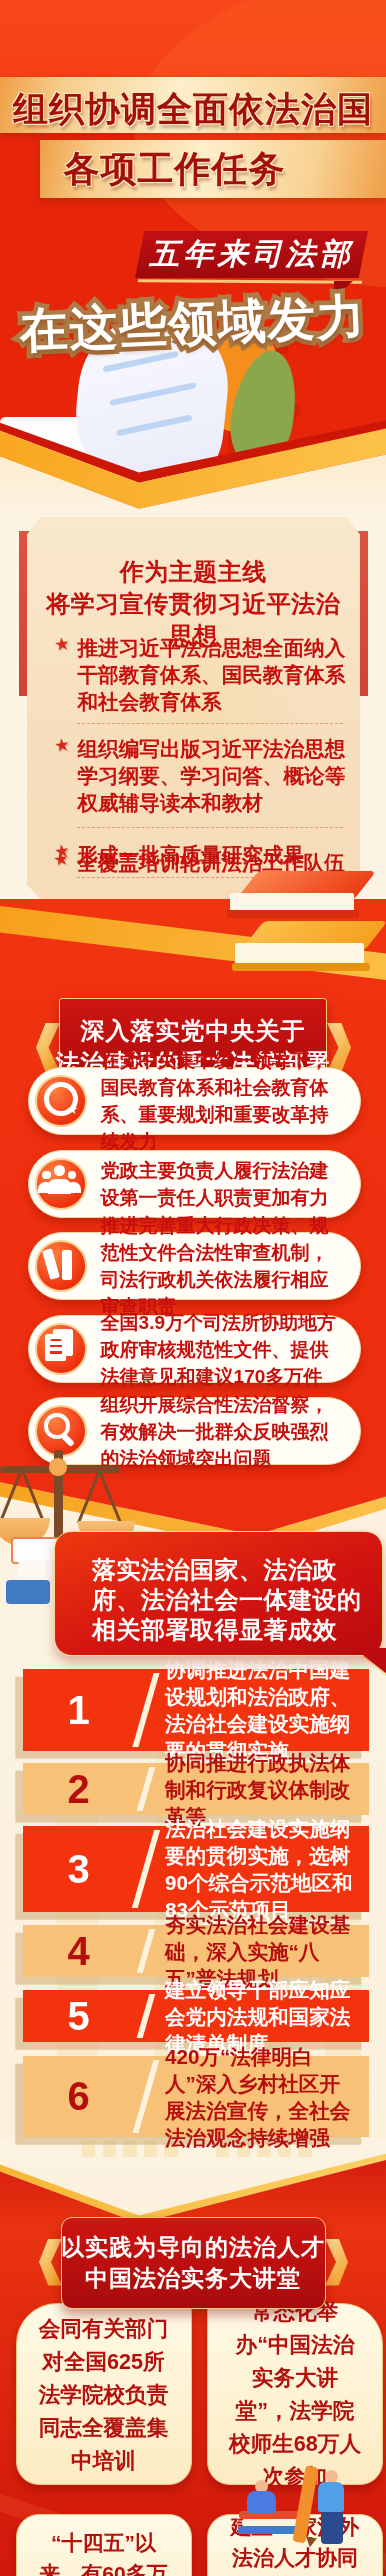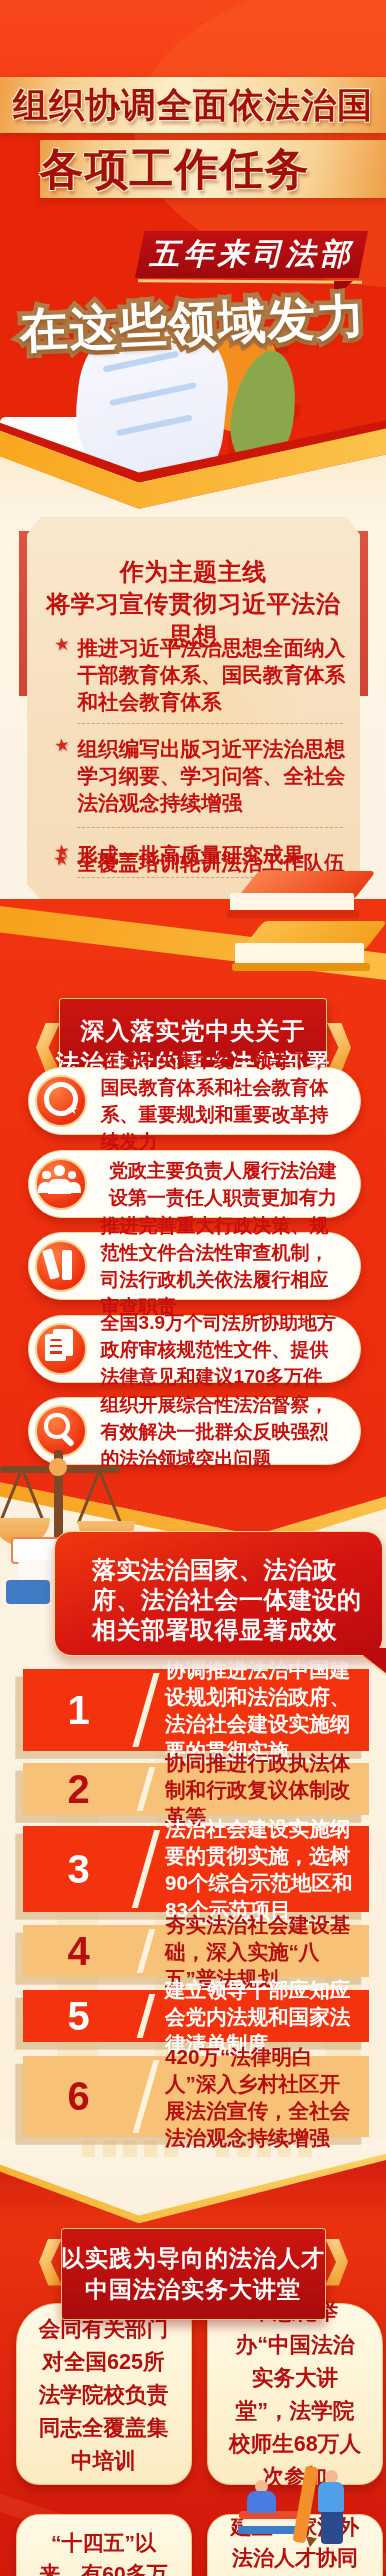--- a/index.html
+++ b/index.html
@@ -152,25 +152,25 @@
       </div>
     </div>
 
     <div class="abs tband" style="top:407px;height:113px;">
       <div class="poly" style="clip-path:polygon(0 14%,36% 58%,100% 12%,100% 19%,36% 67%,0 21%);background:#CC1608;"></div>
       <div class="poly" style="clip-path:polygon(0 21%,36% 67%,100% 19%,100% 42%,36% 90%,0 44%);background:linear-gradient(100deg,#F9A61F,#FBC34C);"></div>
       <div class="poly" style="clip-path:polygon(0 44%,36% 90%,100% 42%,100% 100%,0 100%);background:linear-gradient(180deg,#FBE7BF,#FDF4E4);"></div>
     </div>
   </div>
 
-  <div class="abs gold-banner" style="left:0;top:77px;width:386px;height:56px;">
+  <div class="abs gold-banner" style="left:0;top:77px;width:386px;height:56px;align-items:flex-end;">
     <span class="t" style="font-size:35px;">组织协调全面依法治国</span>
   </div>
   <div class="abs gold-banner" style="left:40px;top:140px;width:346px;height:58px;padding-right:0;">
-    <span class="t" style="font-size:44px;margin-right:77px;">各项工作任务</span>
+    <span class="t" style="font-size:36px;margin-right:77px;">各项工作任务</span>
   </div>
 
   <div class="abs ribbon" style="left:135px;top:231px;width:233px;height:47px;font-style:italic;">
     <span class="t">五年来司法部</span>
   </div>
   <div class="abs ribbon-under" style="left:138px;top:280px;width:224px;height:2.6px;transform:rotate(.4deg);"></div>
   <div class="abs ribbon-tail" style="left:334px;top:281px;"></div>
 
   <div class="abs headline" style="left:0;top:292px;width:386px;">
     <span class="t" data-stroke="" data-text="在这些领域发力">在这些领域发力</span>
@@ -187,21 +187,21 @@
       <div>将学习宣传贯彻习近平法治思想</div>
     </div>
 
     <div class="abs bullet" style="left:18.5px;top:117px;width:302px;">
       <span class="star">★</span>
       <span class="bt">推进习近平法治思想全面纳入干部教育体系、国民教育体系和社会教育体系</span>
     </div>
     <div class="abs dash-div" style="left:50px;top:206px;width:266px;"></div>
     <div class="abs bullet" style="left:18.5px;top:197px;width:302px;margin-top:20.6px;">
       <span class="star">★</span>
-      <span class="bt">组织编写出版习近平法治思想学习纲要、学习问答、全社会法治观念持续增强</span>
+      <span class="bt">组织编写出版习近平法治思想学习纲要、学习问答、概论等权威辅导读本和教材</span>
     </div>
     <div class="abs dash-div" style="left:50px;top:310px;width:266px;"></div>
     <div class="abs bullet" style="left:18.5px;top:324px;width:302px;">
       <span class="star">★</span>
       <span class="bt">形成一批高质量研究成果</span>
     </div>
     <div class="abs dash-div" style="left:50px;top:346px;width:266px;margin-top:14.4px;"></div>
   </div>
 
   <div class="abs bullet" style="left:45px;top:849px;width:302px;">
@@ -231,21 +231,21 @@
     </div>
   </div>
 
   <div class="abs pill" style="left:28px;top:1067px;width:331px;height:66px;z-index:6;">
     <div class="pill-ic">
       <span class="ic-ring"></span>
         <span class="ic-star">★</span>
     </div>
     <div class="txt">在党中央集中统一领导下，国民教育体系和社会教育体系、重要规划和重要改革持续发力</div>
   </div>
-  <div class="abs pill" style="left:28px;top:1150px;width:331px;height:66px;z-index:6;text-align:right;">
+  <div class="abs pill" style="left:28px;top:1150px;width:331px;height:66px;z-index:6;">
     <div class="pill-ic">
       <span class="ic-h" style="left:17px;top:5.2px;width:11.3px;height:11.3px;"></span>
       <span class="ic-h" style="left:5.2px;top:11.3px;width:8.2px;height:8.2px;"></span>
       <span class="ic-h" style="left:31px;top:11.3px;width:8.2px;height:8.2px;"></span>
       <span class="ic-b" style="left:1px;top:21.6px;width:14.4px;height:11.3px;"></span>
       <span class="ic-b" style="left:29px;top:21.6px;width:14.4px;height:11.3px;"></span>
       <span class="ic-b" style="left:11.3px;top:18.5px;width:23px;height:15.5px;"></span>
     </div>
     <div class="txt">党政主要负责人履行法治建设第一责任人职责更加有力</div>
   </div>
@@ -350,21 +350,21 @@
   </div>
 
   <div class="abs red4" style="left:0;top:2226px;width:386px;height:512px;">
     <div class="abs maze" style="left:-62px;top:289px;width:185px;height:185px;transform:rotate(18deg);"></div>
     <div class="abs maze" style="left:268px;top:330px;width:196px;height:196px;transform:rotate(-12deg);"></div>
   </div>
 
   <div class="abs" style="left:39px;top:2217px;width:309px;height:93px;z-index:9;">
     <div class="abs gold-arrow ga-l" style="left:0;top:21.6px;width:23px;height:47px;"></div>
     <div class="abs gold-arrow ga-r" style="left:286px;top:21.6px;width:23px;height:47px;"></div>
-    <div class="abs dk-banner" style="left:21.6px;top:11px;width:263px;height:90px;">
+    <div class="abs dk-banner" style="left:21.6px;top:0;width:263px;height:90px;border-radius:11px;">
       <span class="l" style="font-size:23px;line-height:31px;">以实践为导向的法治人才</span>
       <span class="l" style="font-size:23px;line-height:31px;">中国法治实务大讲堂</span>
     </div>
   </div>
 
   <div class="abs c-card" style="left:15.5px;top:2303px;width:174px;height:180px;border-radius:41px 7.2px 23px 23px;z-index:8;">
     <div class="txt">会同有关部门对全国625所法学院校负责同志全覆盖集中培训</div>
   </div>
   <div class="abs c-card" style="left:207px;top:2303px;width:174px;height:180px;border-radius:7.2px 41px 23px 23px;z-index:8;">
     <div class="txt">常态化举办“中国法治实务大讲堂”，法学院校师生68万人次参加</div>

